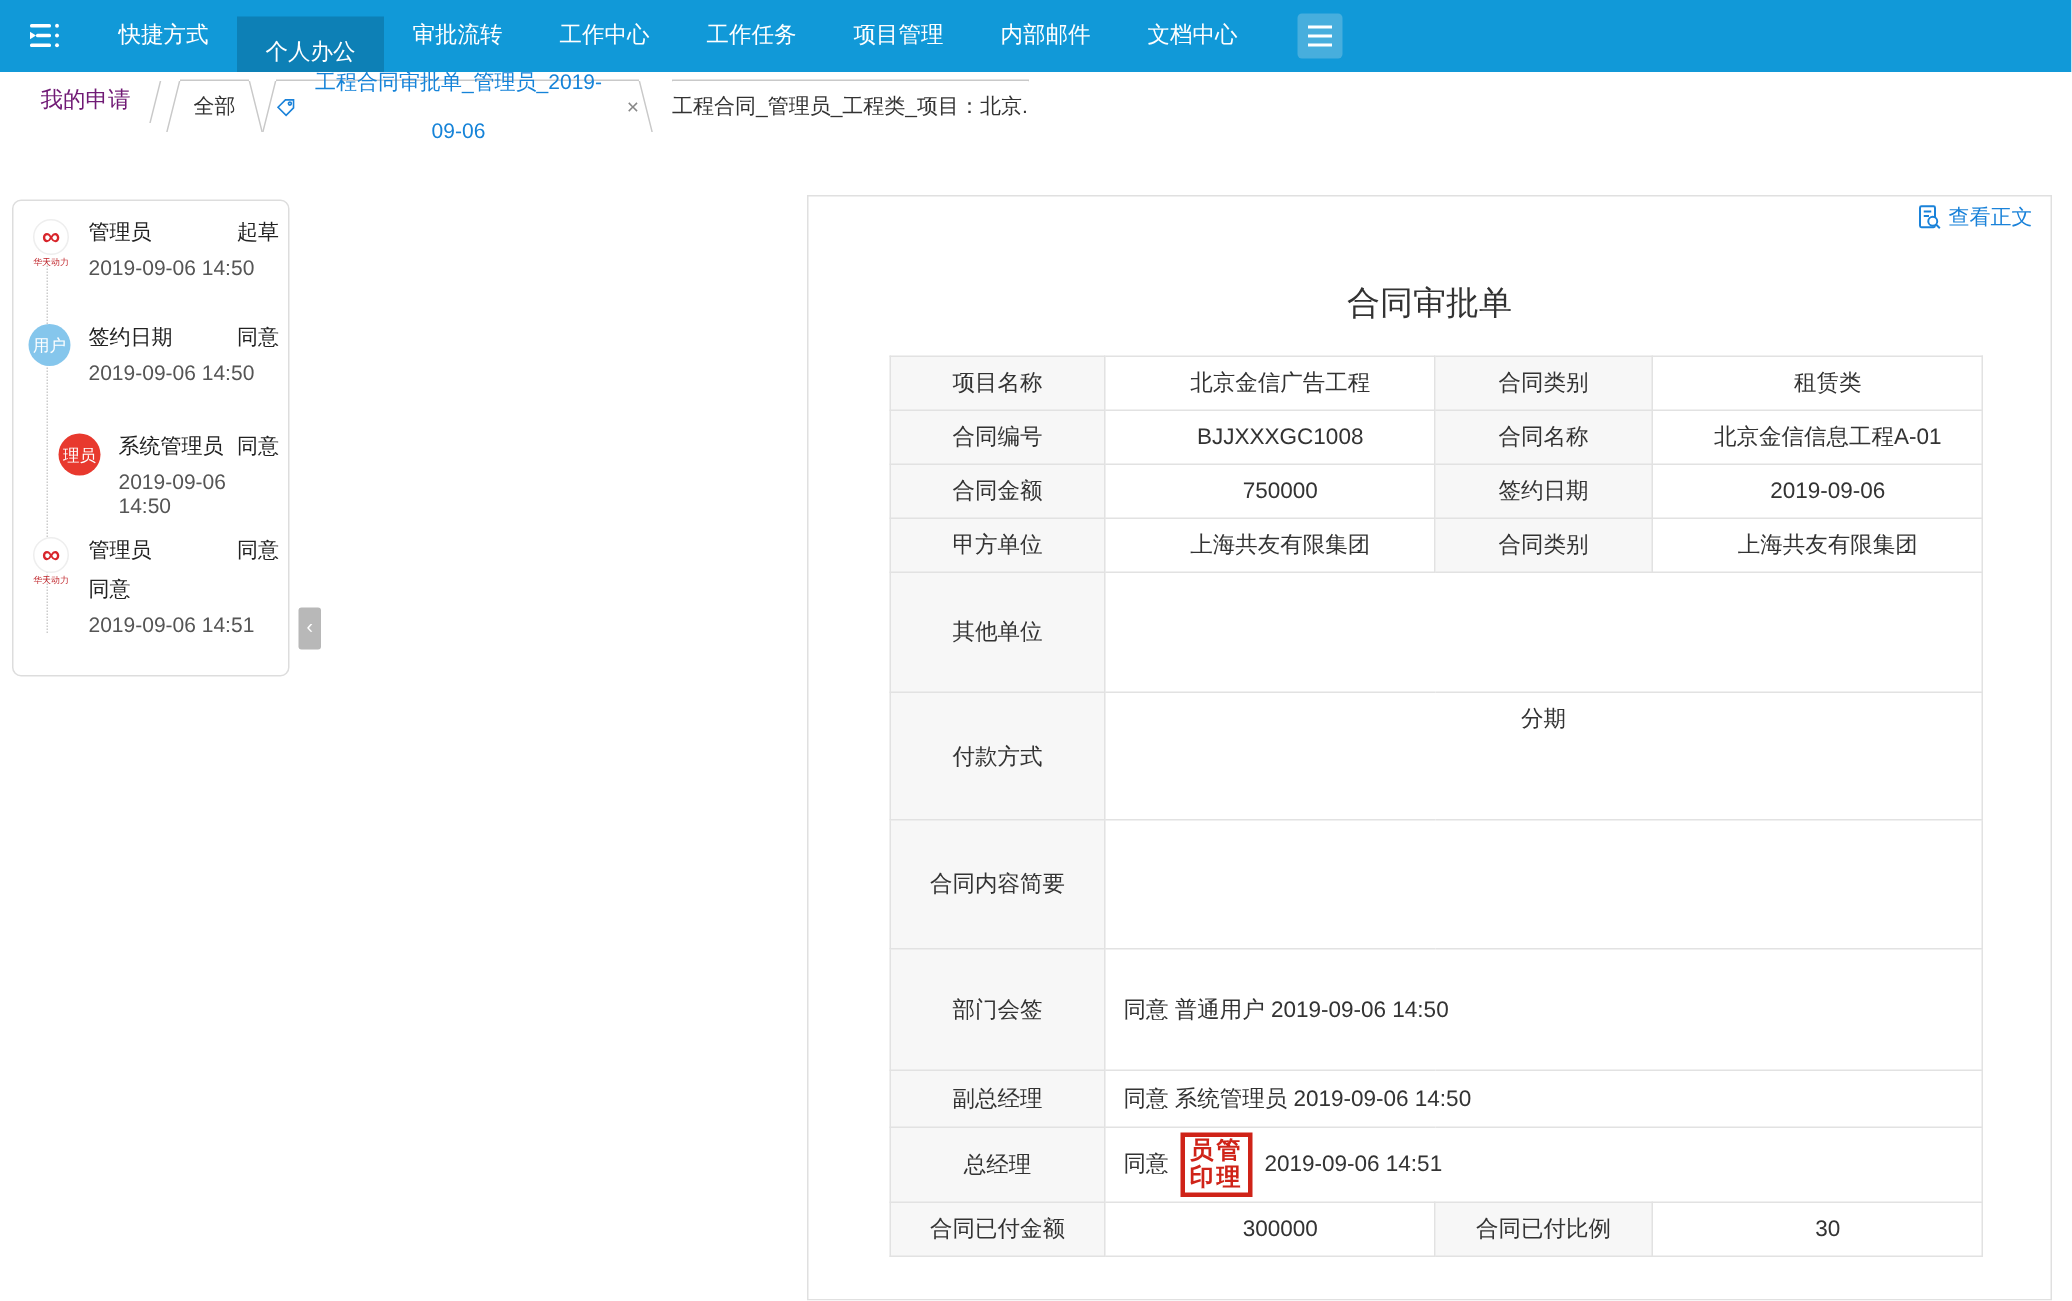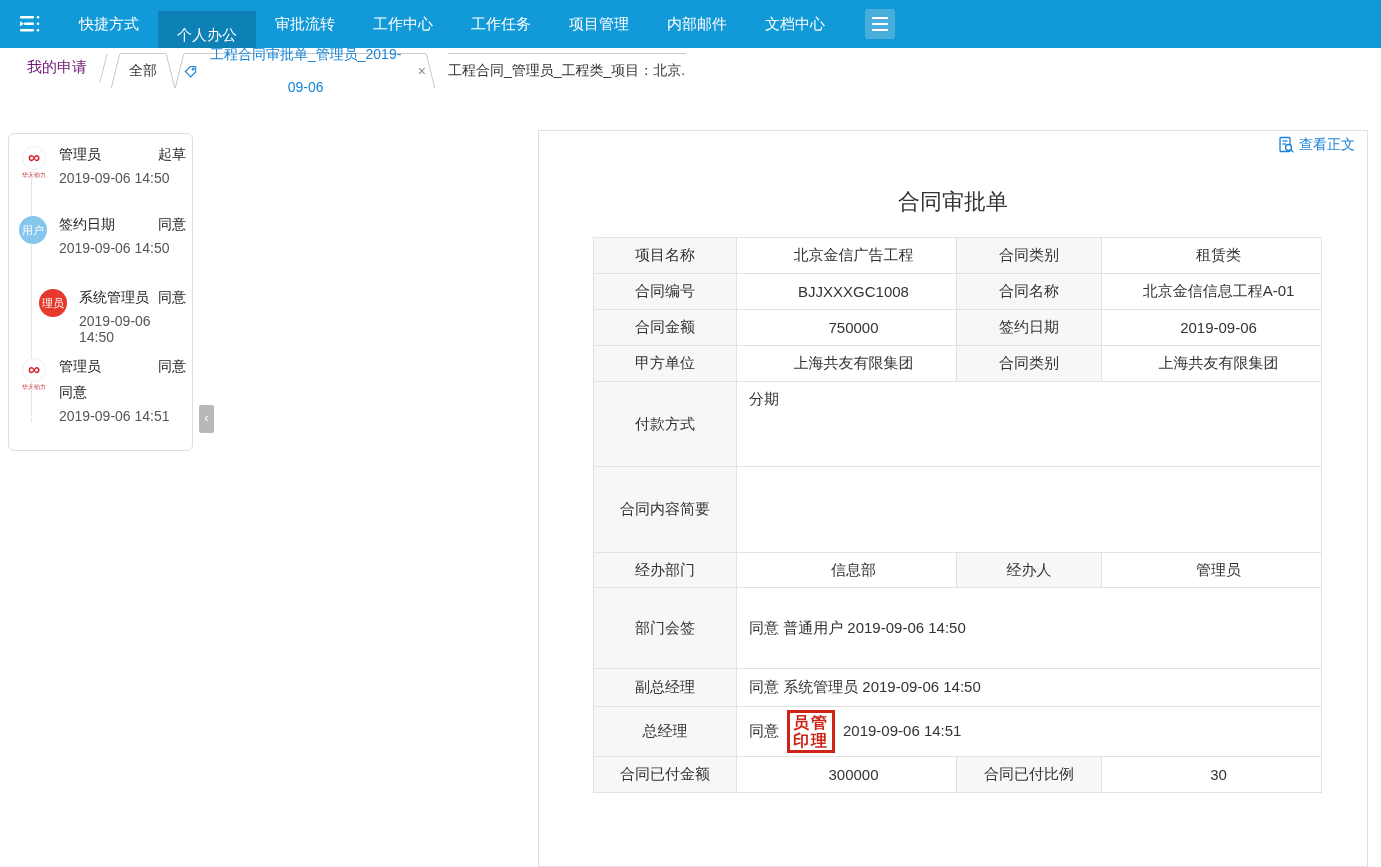--- a/index.html
+++ b/index.html
@@ -75,21 +75,21 @@
     border:1px solid #e0e0e0; background:#fff; }
   .view-body { position:absolute; top:5px; right:12px; color:#1a82d9; font-size:14px;
     display:flex; align-items:center; gap:4px; cursor:pointer; }
   .form-title { position:absolute; top:56px; left:0; width:100%; text-align:center;
     font-size:22px; color:#333; }
   .contract-table { position:absolute; left:54px; top:106px; width:728px;
     border-collapse:collapse; table-layout:fixed; font-size:15px; color:#333; }
   .contract-table td { border:1px solid #e2e2e2; }
   .lbl { background:#f7f7f7; text-align:center; vertical-align:middle; }
   .val { background:#fff; text-align:center; vertical-align:middle;padding-left:14px; }
-  .val-top { vertical-align:top; text-align:left; padding:8px 12px; }
+  .val-top { vertical-align:top; text-align:center; padding:8px 12px; }
   .val-left { text-align:left; padding-left:12px; vertical-align:middle; }
   tr.h36 { height:36px; } tr.h35 { height:35px; } tr.h38 { height:38px; }
   tr.h50 { height:50px; } tr.h80 { height:80px; } tr.h85 { height:85px; }
   tr.h86 { height:86px; } tr.h81 { height:81px; }
   .seal { display:inline-block; border:3px solid #cf2318; color:#cf2318;
     padding:1px 3px; margin:0 8px; font-family:"Liberation Serif","DejaVu Serif",serif;
     font-weight:bold; font-size:16px; line-height:1.12; text-align:center;
     vertical-align:middle; letter-spacing:2px; }
 </style>
 </head>
@@ -240,33 +240,31 @@
         <td class="val">750000</td>
         <td class="lbl">签约日期</td>
         <td class="val">2019-09-06</td>
       </tr>
       <tr class="h36">
         <td class="lbl">甲方单位</td>
         <td class="val">上海共友有限集团</td>
         <td class="lbl">合同类别</td>
         <td class="val">上海共友有限集团</td>
       </tr>
+      <tr class="h80">
+        <td class="lbl">其他单位</td>
+        <td class="val val-top" colspan="3"></td>
+      </tr>
       <tr class="h85">
         <td class="lbl">付款方式</td>
         <td class="val val-top" colspan="3">分期</td>
       </tr>
       <tr class="h86">
         <td class="lbl">合同内容简要</td>
         <td class="val val-top" colspan="3"></td>
-      </tr>
-      <tr class="h35">
-        <td class="lbl">经办部门</td>
-        <td class="val">信息部</td>
-        <td class="lbl">经办人</td>
-        <td class="val">管理员</td>
       </tr>
       <tr class="h81">
         <td class="lbl">部门会签</td>
         <td class="val val-left" colspan="3">同意 普通用户 2019-09-06 14:50</td>
       </tr>
       <tr class="h38">
         <td class="lbl">副总经理</td>
         <td class="val val-left" colspan="3">同意 系统管理员 2019-09-06 14:50</td>
       </tr>
       <tr class="h50">

